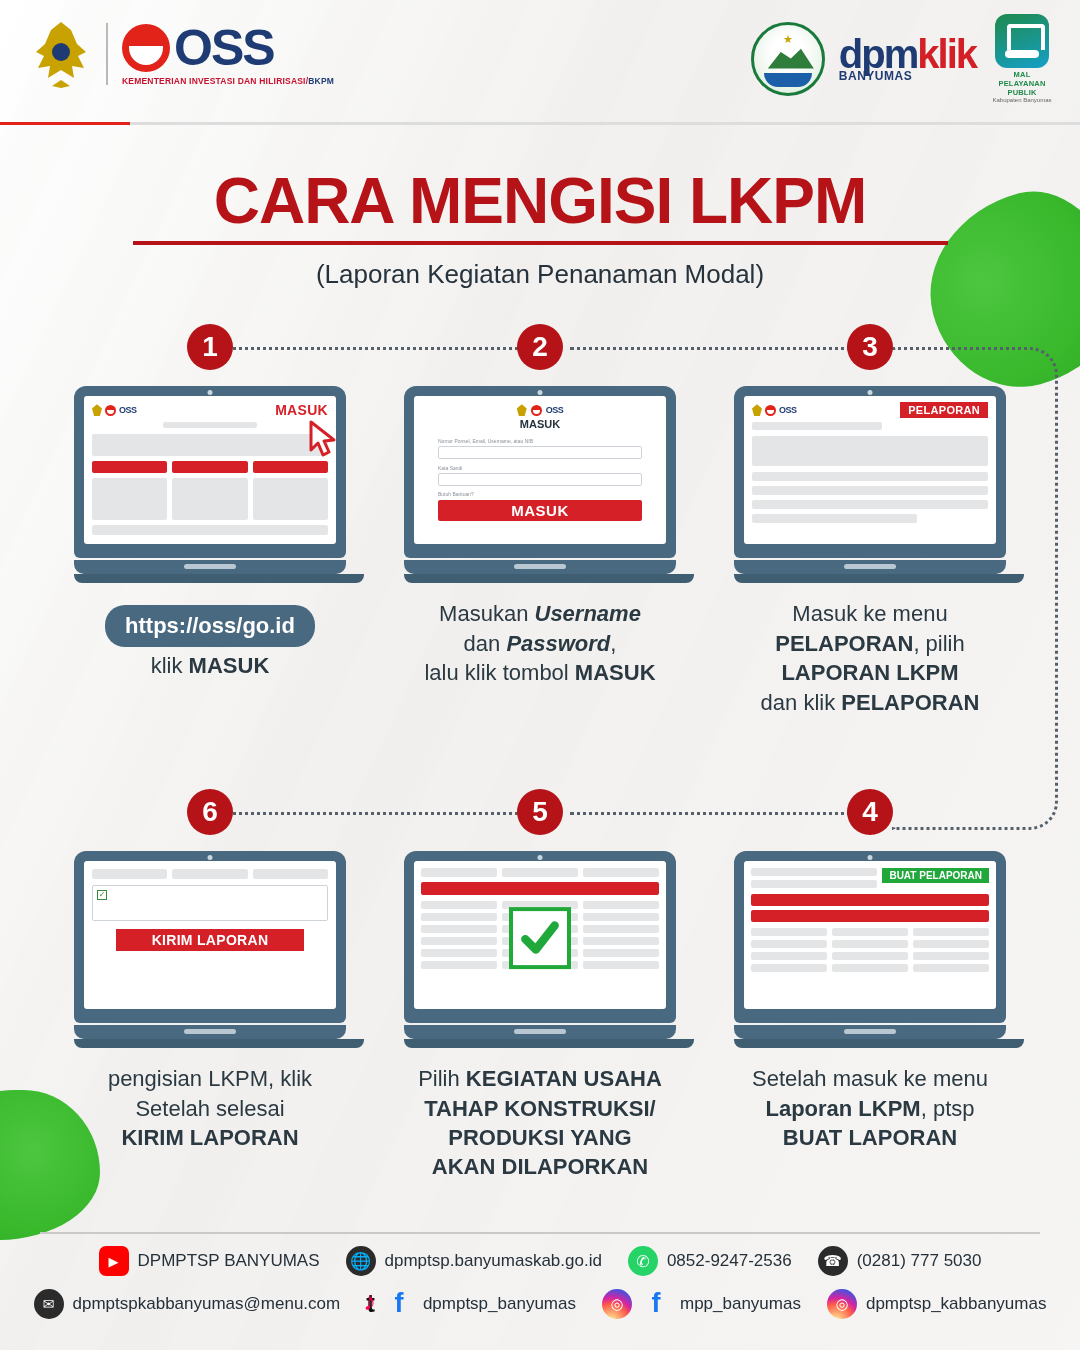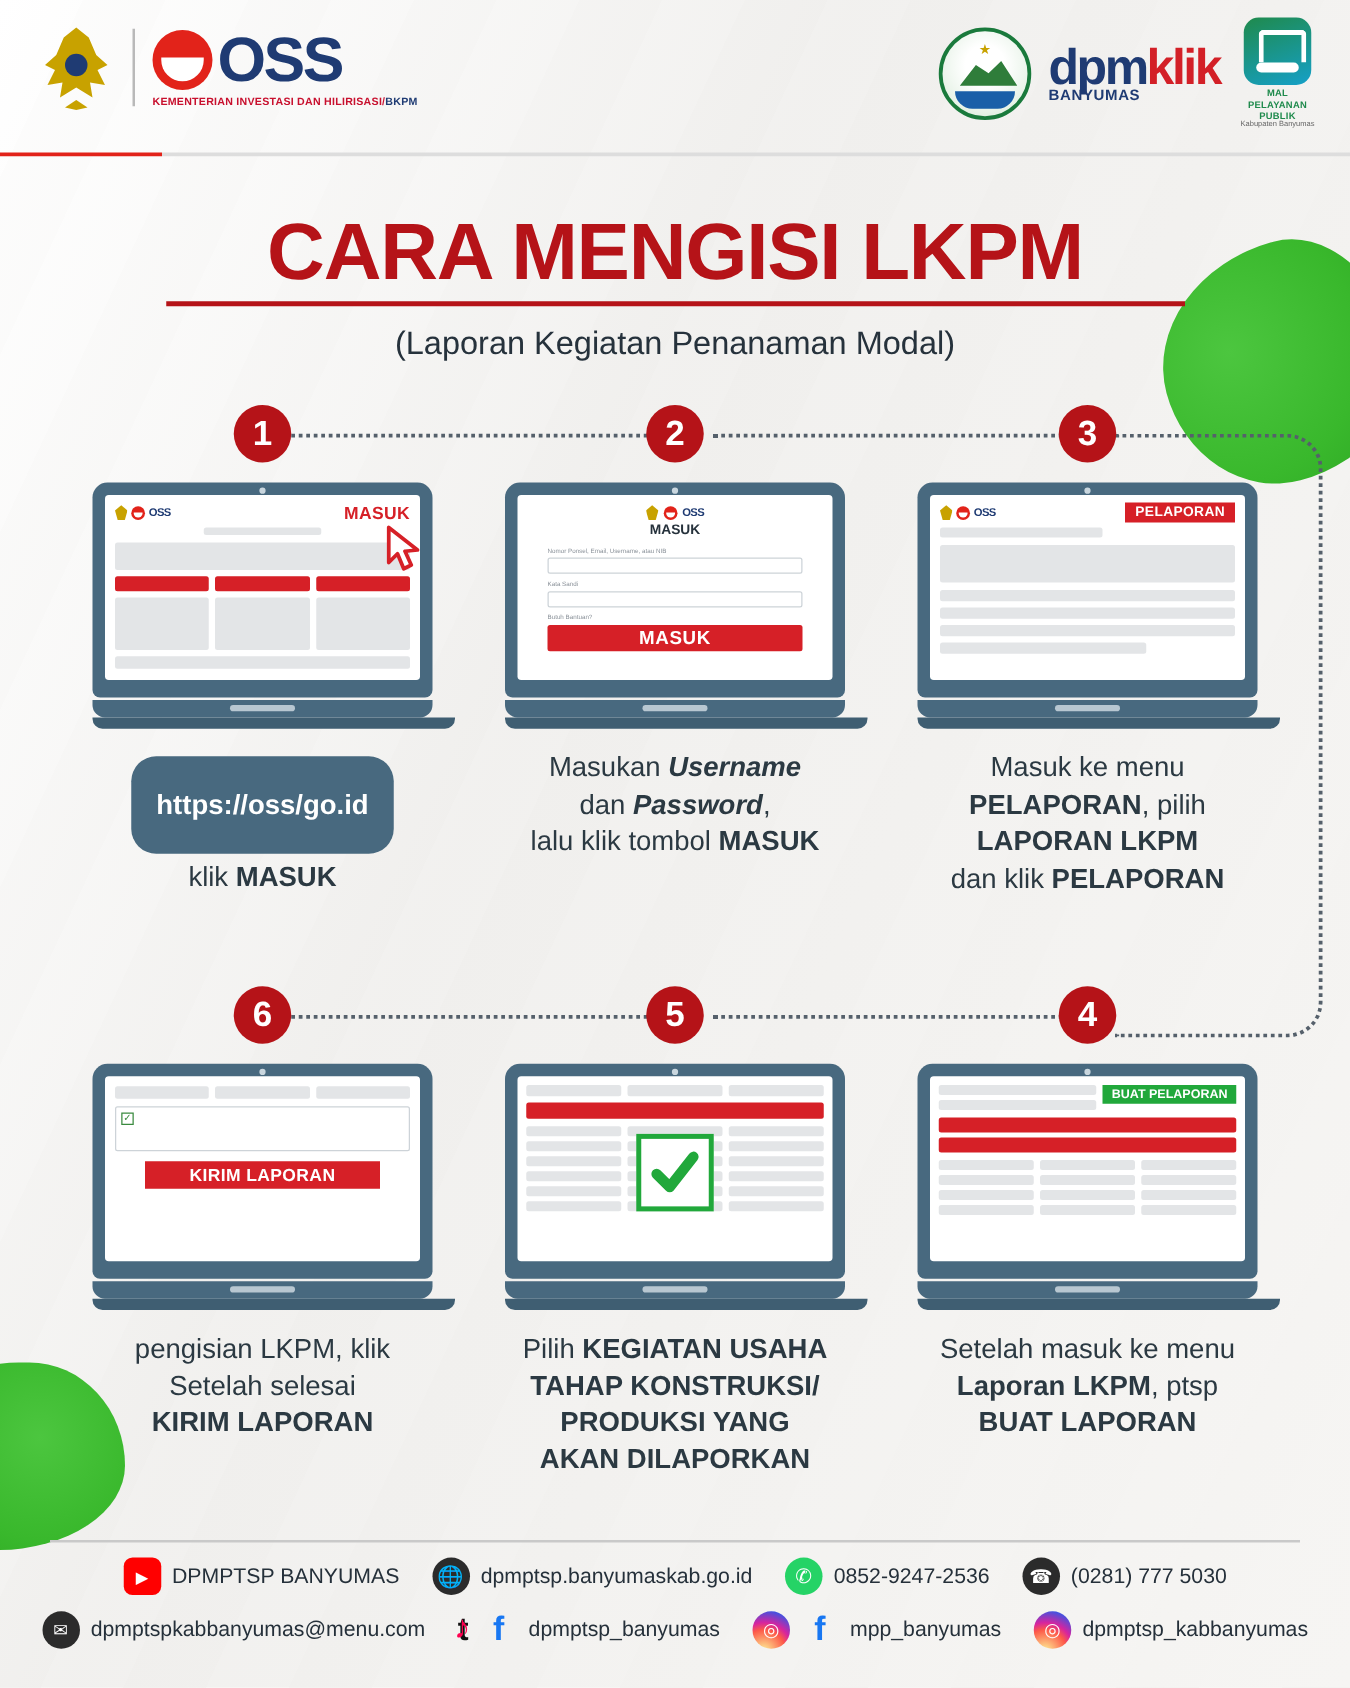--- a/index.html
+++ b/index.html
@@ -135,21 +135,21 @@
   .tag-green { background:#21a83b; color:#fff; font-size:10px; font-weight:bold; padding:2px 7px; }
   .gl { background:#e3e5e7; border-radius:2px; }
   .redbar { background:#d62027; border-radius:2px; }
 
   
   .caption { text-align: center; margin-top: 16px; font-size: 22px; line-height: 1.34; color: #2b3942; }
   .caption b { font-weight: bold; }
   .caption i { font-style: italic; font-weight: bold; }
   .url-pill {
     display:inline-block; background:#48697f; color:#ffffff; font-weight:bold;
-    font-size: 22px; padding: 24px 20px; border-radius: 20px; margin: 6px 0 4px;
+    font-size: 22px; padding: 6px 20px; border-radius: 20px; margin: 6px 0 4px;
   }
   .cursor { position:absolute; right: 22px; top: 96px; width: 30px; height: 38px; }
 
   
   .footer { position: absolute; left: 0; right: 0; bottom: 0; height: 126px; padding-top: 8px; }
   .footer-rule { width: 1000px; height: 2px; background: #c9c9c9; margin: 0 auto 12px; }
   .frow { display: flex; align-items: center; justify-content: center; gap: 26px; margin-bottom: 12px; }
   .fitem { display: flex; align-items: center; gap: 9px; font-size: 17px; color: #25303a; }
   .ic { width: 30px; height: 30px; border-radius: 50%; display:flex; align-items:center; justify-content:center; flex: none; }
   .ic.yt { border-radius: 7px; background: #ff0000; color: #fff; font-size: 13px; }

